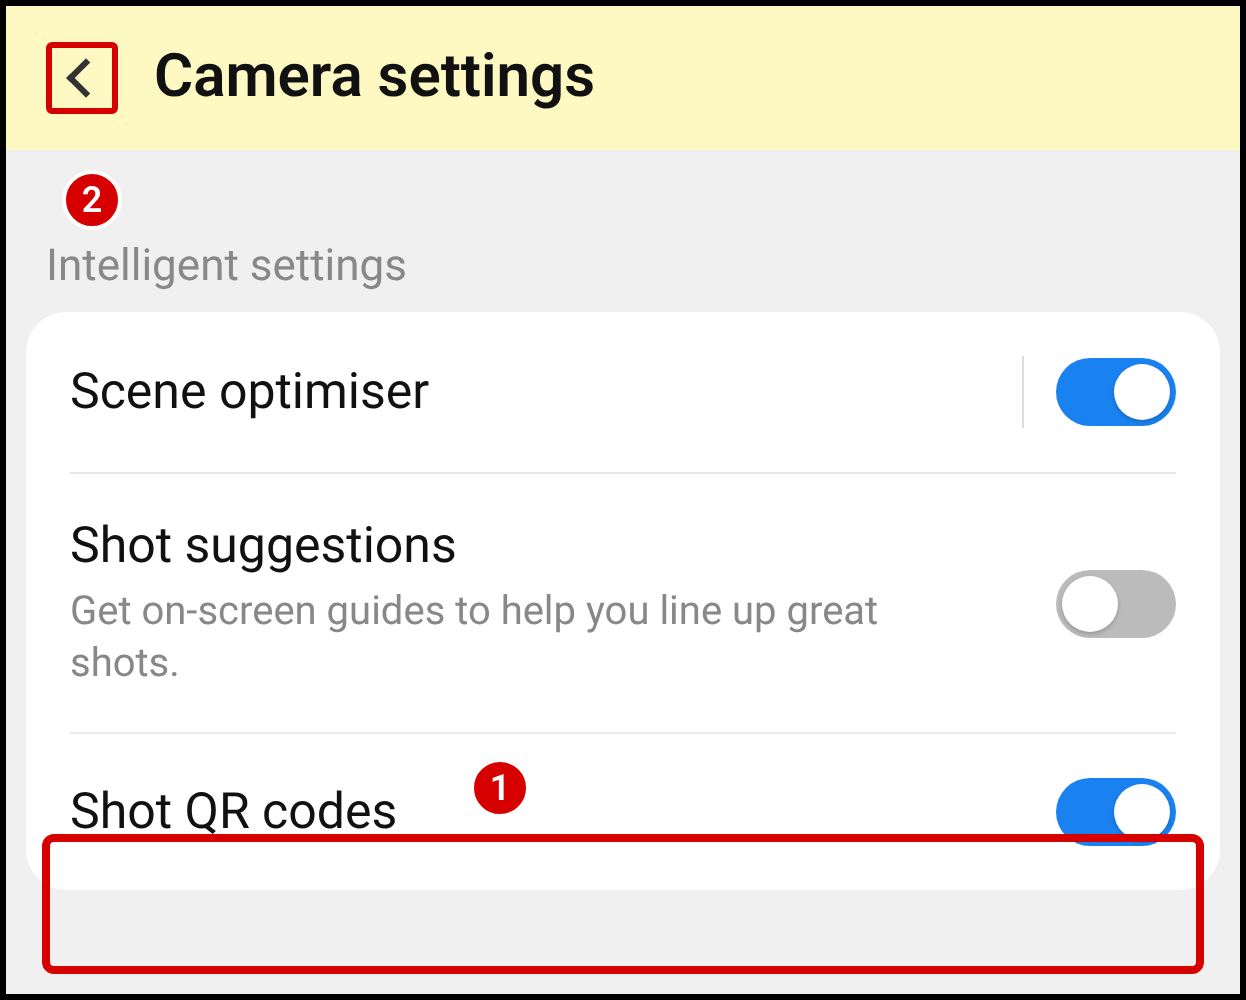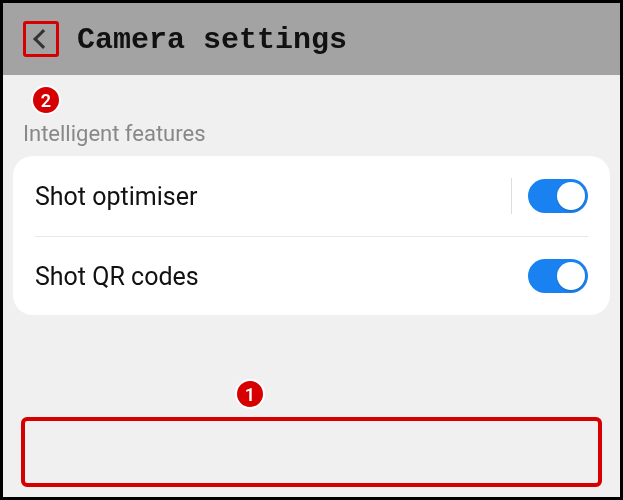--- a/index.html
+++ b/index.html
@@ -10,24 +10,23 @@
     body {
       font-family: -apple-system, BlinkMacSystemFont, 'Segoe UI', Roboto, sans-serif;
       background: #f0f0f0;
       width: 623px;
       height: 500px;
       border: 3px solid #000;
       position: relative;
     }
     .header {
       display: flex;
-      align-items: flex-end;
+      align-items: flex-start;
       padding: 18px 20px;
-      background: #a3a3a3;
-      font-family: Liberation Mono, monospace;
+      background: #fef9c3;
     }
     .back-button {
       width: 36px;
       height: 36px;
       display: flex;
       align-items: center;
       justify-content: center;
       border: 3px solid #d60000;
       border-radius: 3px;
       margin-right: 18px;
@@ -158,36 +157,47 @@
 </head>
 <body>
 
 <div class="header">
   <div class="back-button">
     <div class="back-chevron"></div>
   </div>
   <div class="title">Camera settings</div>
 </div>
 
-<div class="section-header">Intelligent features</div>
+<div class="section-header">Intelligent settings</div>
 
 <div class="settings-card">
 
   <div class="setting-row">
     <div class="setting-text">
-      <div class="setting-label">Shot optimiser</div>
+      <div class="setting-label">Scene optimiser</div>
     </div>
     <div class="toggle-wrap">
       <div class="toggle-divider"></div>
       <div class="toggle on">
         <div class="toggle-thumb"></div>
       </div>
     </div>
   </div>
 
+  <div class="setting-row">
+    <div class="setting-text">
+      <div class="setting-label">Shot suggestions</div>
+      <div class="setting-desc">Get on-screen guides to help you line up great shots.</div>
+    </div>
+    <div class="toggle-wrap">
+      <div class="toggle off">
+        <div class="toggle-thumb"></div>
+      </div>
+    </div>
+  </div>
 
   <div class="setting-row">
     <div class="setting-text">
       <div class="setting-label">Shot QR codes</div>
     </div>
     <div class="toggle-wrap">
       <div class="toggle on">
         <div class="toggle-thumb"></div>
       </div>
     </div>

